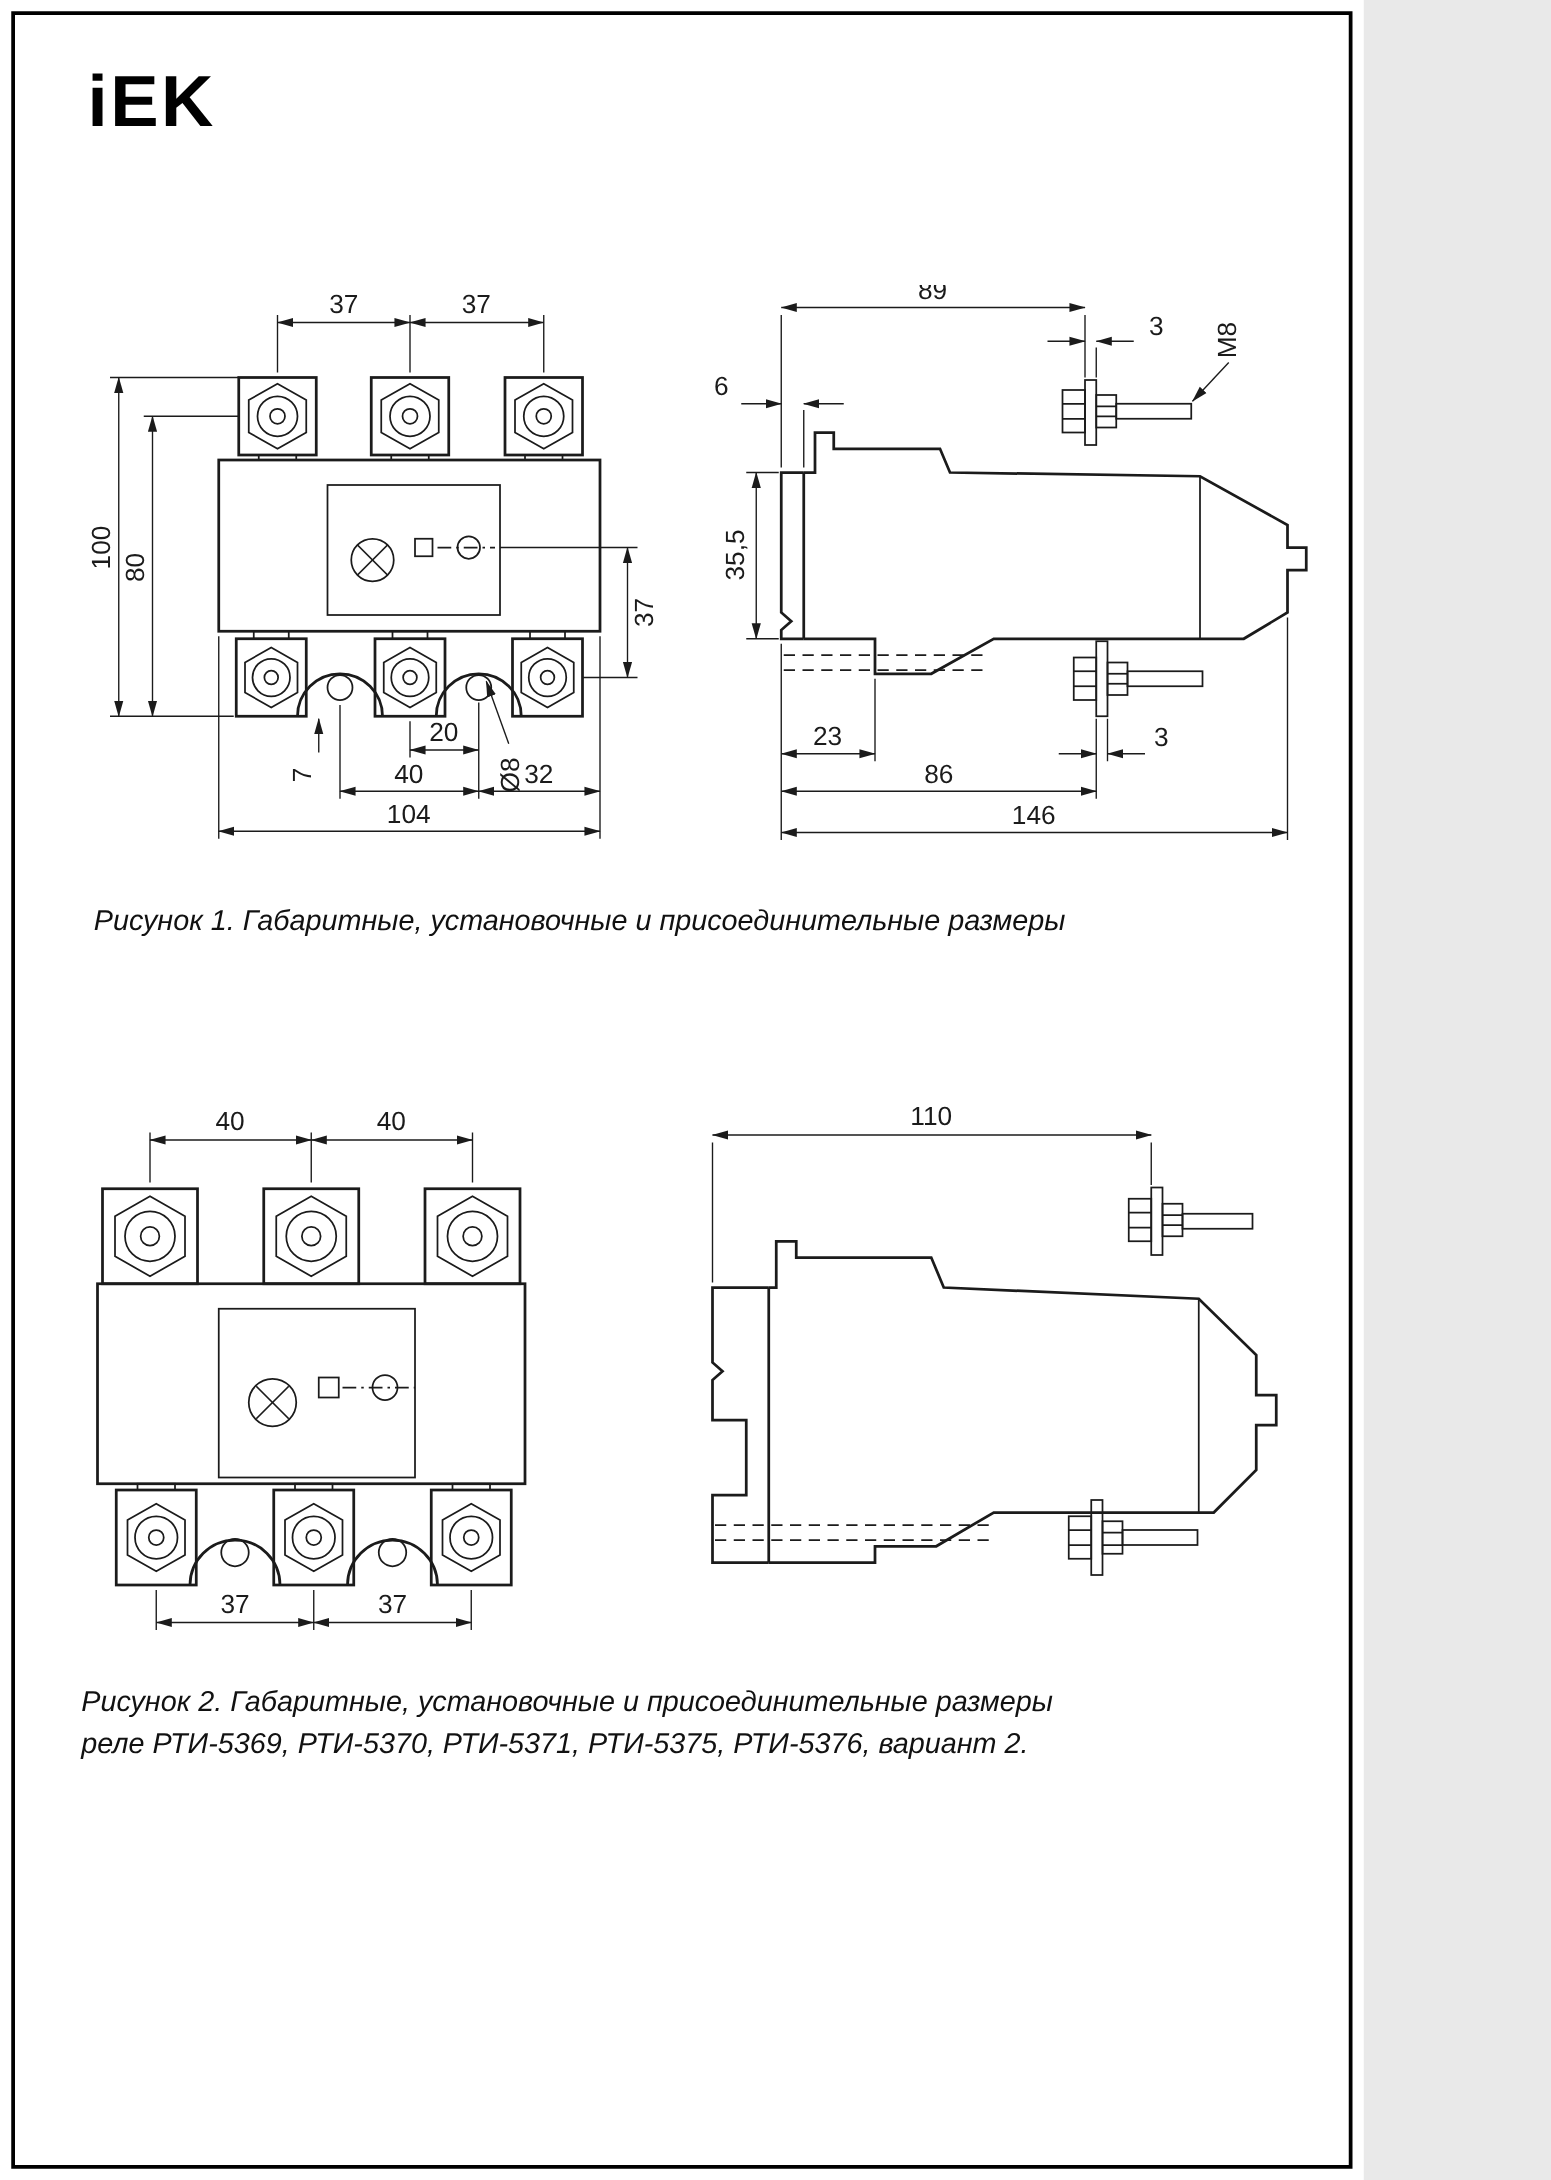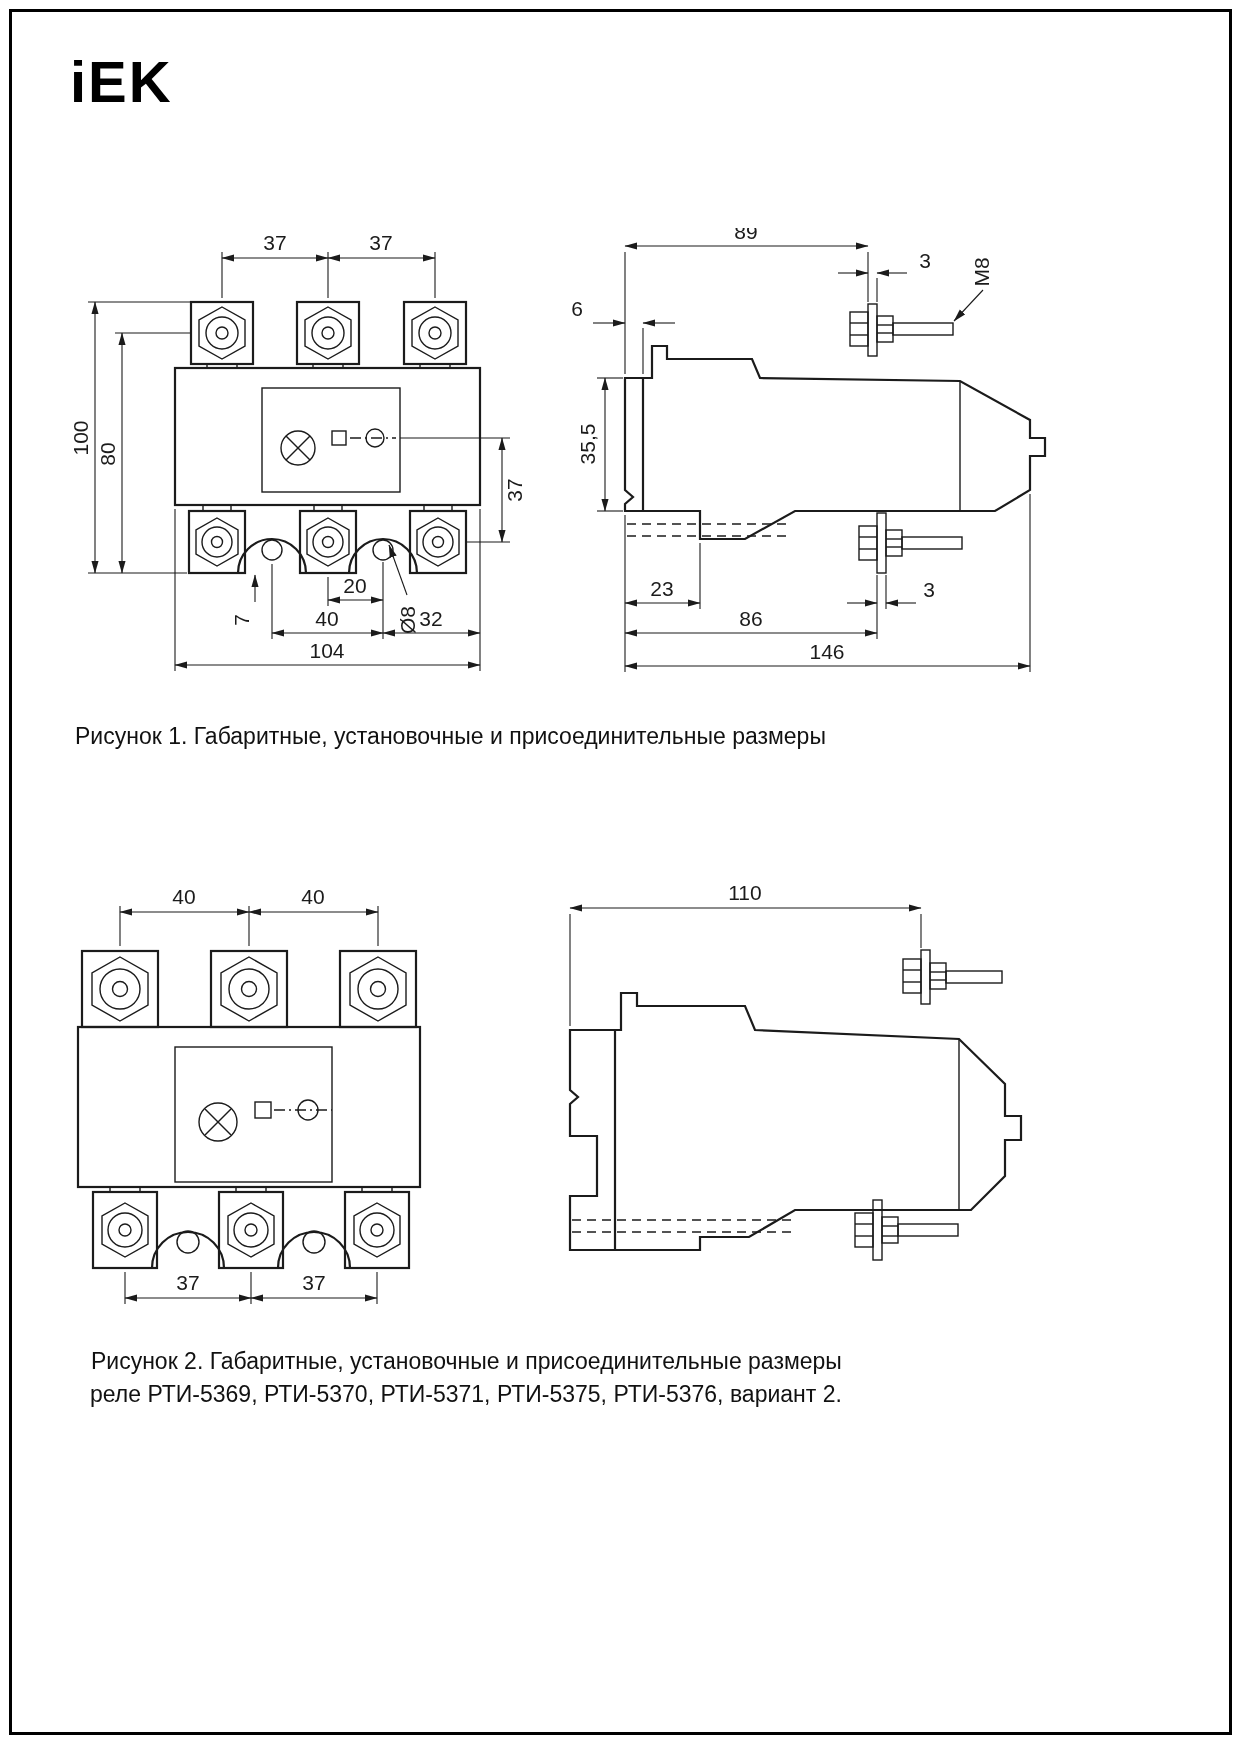--- a/index.html
+++ b/index.html
@@ -1,30 +1,30 @@
 <!DOCTYPE html>
 <html><head>
 <meta charset="utf-8">
 <style>
   * { margin:0; padding:0; box-sizing:border-box; }
   html,body { background:#e9e9e9; }
   .page {
-    position:relative; width:1241px; height:1744px; background:#ffffff;
+    position:relative; width:1091px; height:1744px; background:#ffffff;
     font-family:"Liberation Sans", sans-serif; color:#1a1a1a; overflow:hidden;
   }
   .frame {
     position:absolute; left:9px; top:9px; right:9px; bottom:9px;
     border:3px solid #000; pointer-events:none;
   }
   .logo {
     position:absolute; left:70px; top:48px;
     font-size:58px; font-weight:bold; letter-spacing:2px; color:#000;
   }
   .drawing { position:absolute; }
-  .caption { position:absolute; font-size:23px; line-height:33px; color:#111; }
+  .caption { position:absolute; font-size:23px; line-height:33px; color:#111;font-style:italic; }
   
   .out  { fill:none; stroke:#1b1b1b; stroke-width:2.2; stroke-linejoin:miter; }
   .thin { fill:none; stroke:#1b1b1b; stroke-width:1.4; }
   .dim  { fill:none; stroke:#1b1b1b; stroke-width:1.1; }
   .dash    { stroke-dasharray:9 6; }
   .dashdot { stroke-dasharray:11 4 2 4; }
   .dimtxt { font-family:"Liberation Sans", sans-serif; font-size:21px; fill:#1b1b1b; }
 </style>
 </head>
 <body>
@@ -340,17 +340,17 @@
 
     <g>
 
       <line class="dim" x1="15" y1="34" x2="15" y2="146"></line>
       <line class="dim" x1="366" y1="34" x2="366" y2="68"></line>
       <line class="dim" x1="15" y1="28" x2="366" y2="28" marker-start="url(#ar4)" marker-end="url(#ar4)"></line>
       <text class="dimtxt" x="190" y="20" text-anchor="middle">110</text>
     </g>
   </svg>
 
-  <div class="caption" style="left:90px; top:1345px;text-align:right;">
+  <div class="caption" style="left:65px; top:1345px;">
     <div>Рисунок 2.  Габаритные, установочные и присоединительные размеры</div>
     <div>реле РТИ-5369, РТИ-5370, РТИ-5371, РТИ-5375, РТИ-5376, вариант 2.</div>
   </div>
 </div>
 
 </body></html>

